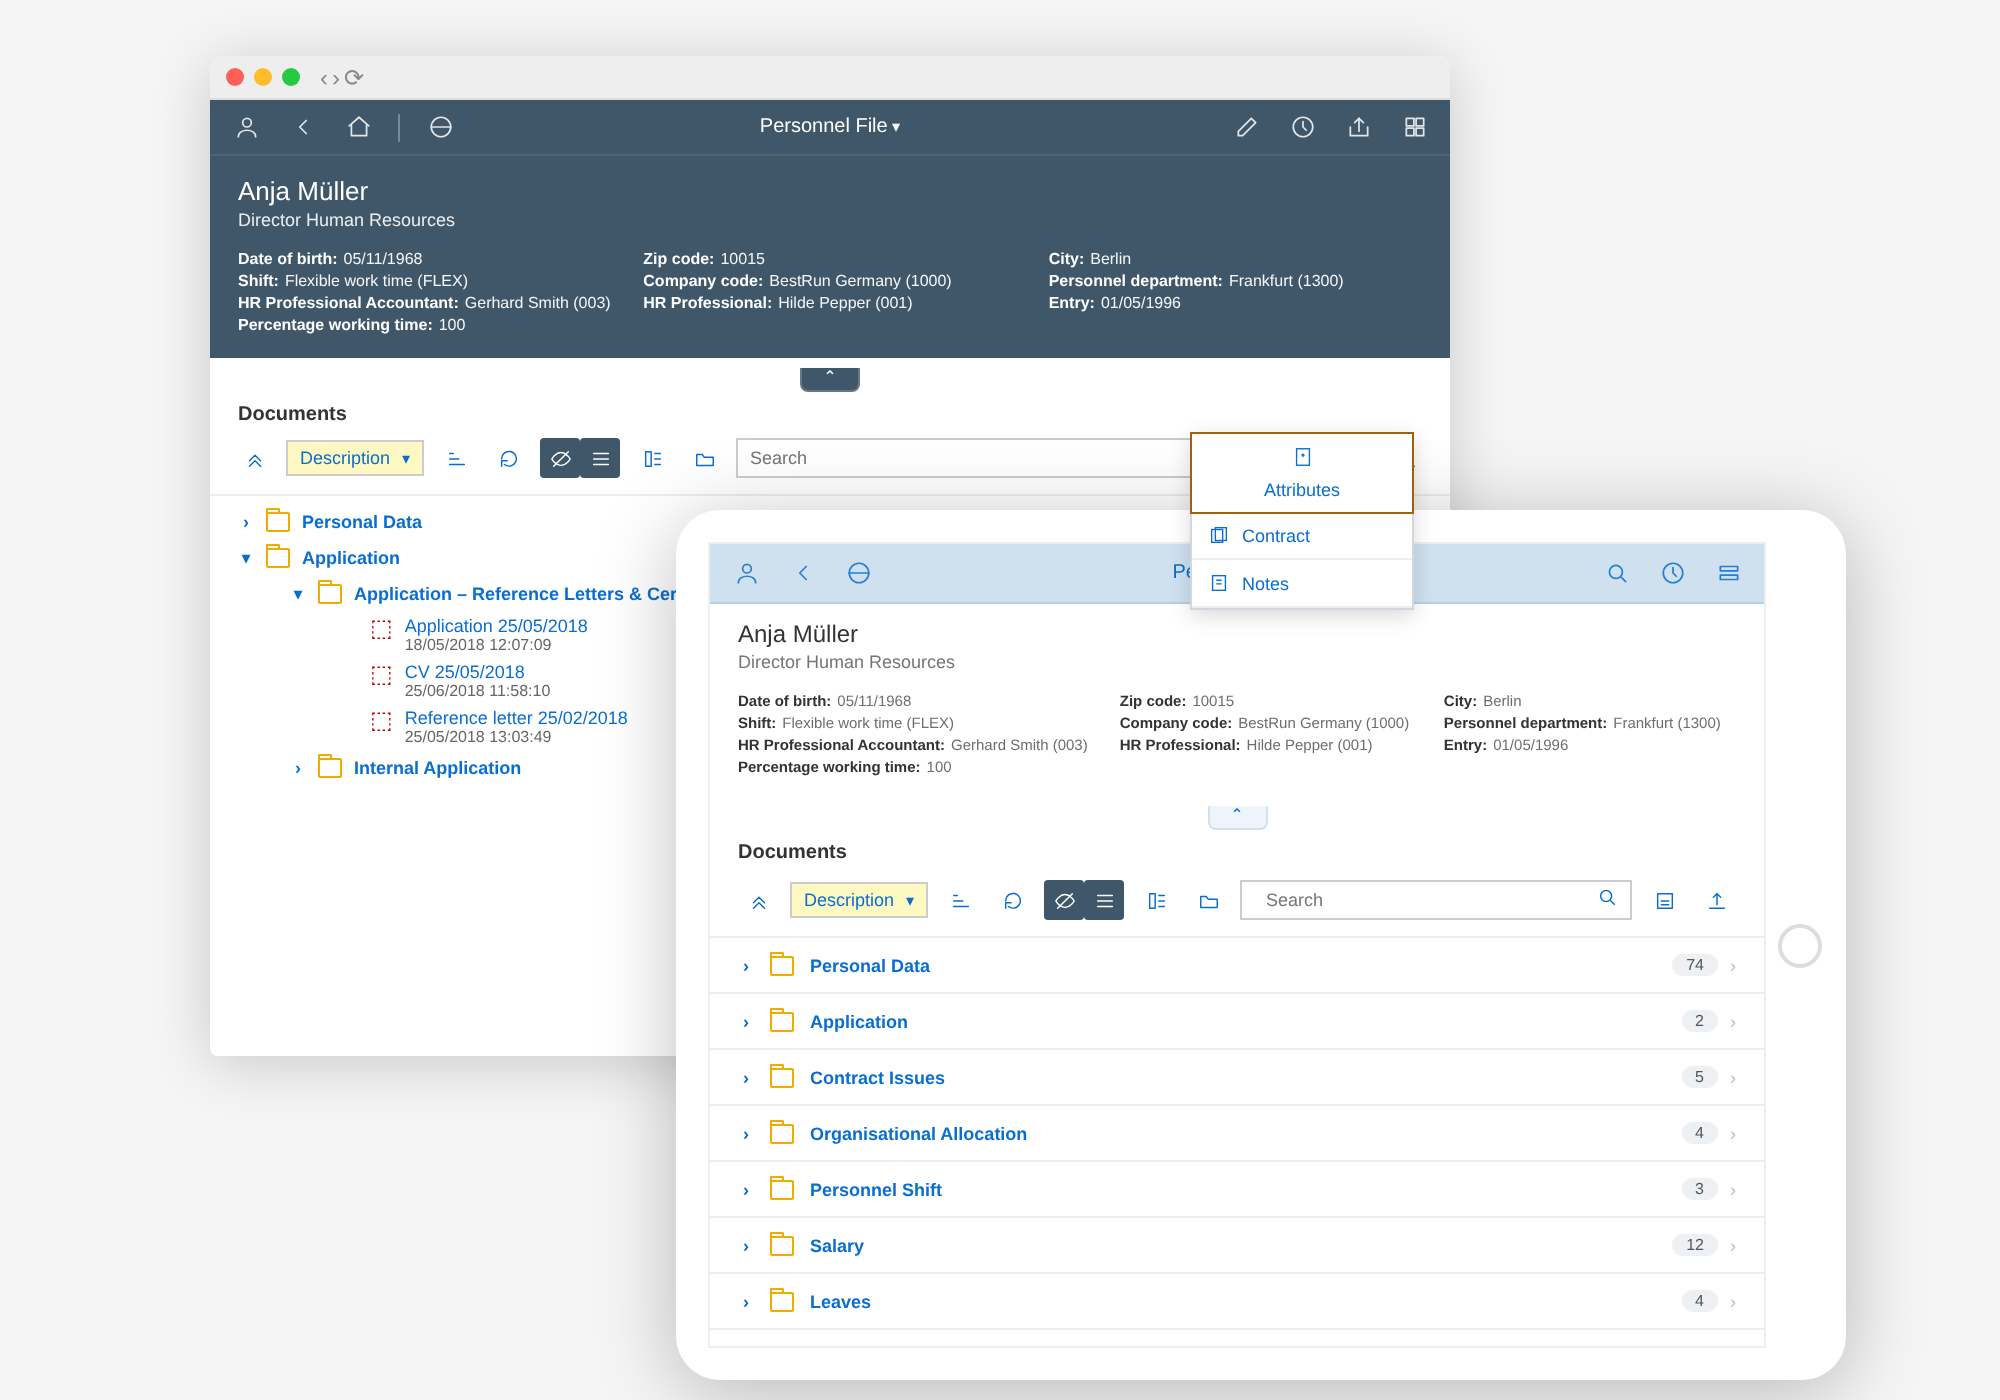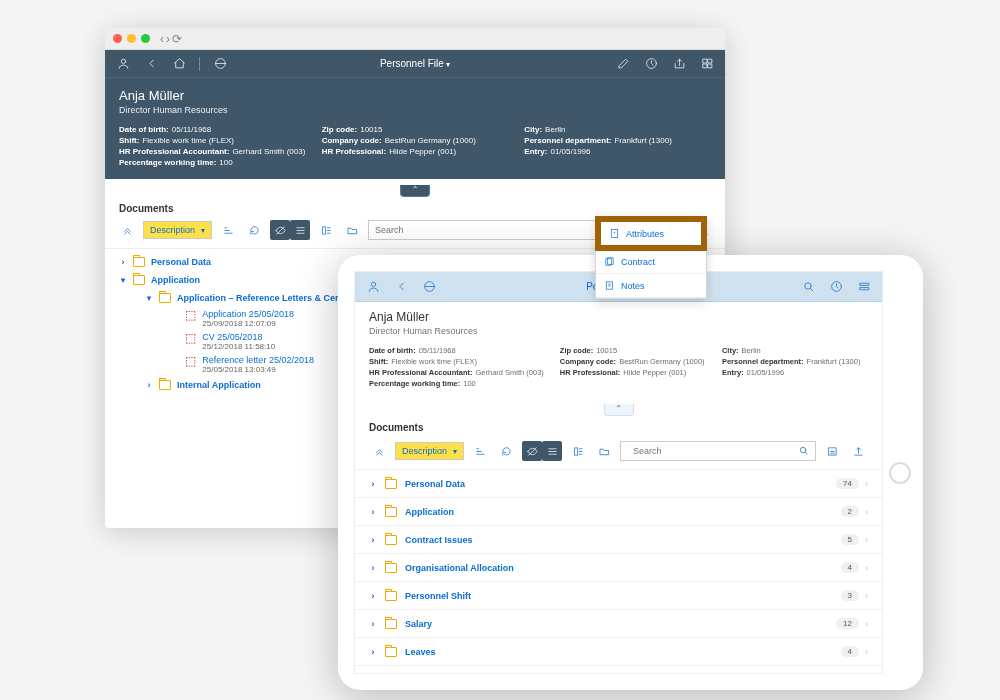--- a/index.html
+++ b/index.html
@@ -33,21 +33,21 @@
   .person .role { font-size: 9px; opacity: .9; margin-bottom: 10px; }
   .meta-grid { display: grid; grid-template-columns: 1fr 1fr 1fr; gap: 2px 16px; font-size: 8px; }
   .meta-grid .lbl { font-weight: 600; display:inline; }
   .meta-grid .val { display:inline; opacity:.95; margin-left:3px;}
   .meta-row { white-space: nowrap; }
   .collapse-tab { text-align:center; margin-top: -1px;}
   .collapse-tab span{ display:inline-block;width:30px;height:12px;background:#3f5768;border:1px solid rgba(255,255,255,.2);border-top:none;border-radius:0 0 4px 4px;color:#fff;font-size:8px;line-height:10px;}
 
   .docs-bar { padding: 6px 14px 2px; font-size: 10px; color:#333; font-weight:600; }
   .toolbar { display:flex; align-items:center; gap:6px; padding: 4px 12px 8px; border-bottom: 1px solid #eee; flex-wrap: nowrap; }
-  .toolbar .sel { border:1px solid #ccc; font-size:9px; padding:3px 6px; display:flex; align-items:center; gap:6px; color:#0a6ed1; background:#fde047; }
+  .toolbar .sel { border:1px solid #ccc; font-size:9px; padding:3px 6px; display:flex; align-items:center; gap:6px; color:#0a6ed1; background:#fef9c3; }
   .toolbar .ico { width:20px; height:20px; display:flex; align-items:center; justify-content:center; font-size:10px; color:#0a6ed1; border-radius:2px;}
   .toolbar .ico.dark{ background:#3f5768; color:#fff;}
   .toolbar .grp{ display:flex; }
   .toolbar input.search { flex:1; min-width:80px; border:1px solid #ccc; font-size:9px; padding:4px 6px; color:#888;}
   .toolbar .right-icons{ margin-left:auto; display:flex; gap:6px; align-items:center;}
   .badge-sm{ font-size:8px; background:#eef1f4; border-radius:8px; padding:1px 6px; color:#555;}
 
   .body-area { flex:1; overflow:auto; position:relative; padding: 4px 0; font-size:9px;}
   .tree-row { display:flex; align-items:center; gap:6px; padding:4px 14px; color:#0a6ed1; cursor:pointer;}
   .tree-row .folder{ color:#f0ab00;}
@@ -57,21 +57,21 @@
   .doc-row .docico{ color:#bb0000; font-size:12px; line-height:1; }
   .doc-row .title{ color:#0a6ed1; font-size:9px;}
   .doc-row .ts{ color:#666; font-size:8px;}
   .chev{ display:inline-block;width:8px;text-align:center;color:#0a6ed1;}
   .chev.down::before{content:"▾";}
   .chev.right::before{content:"›"; font-weight:bold;}
 
   
   .popover{ position:absolute; top:188px; left:490px; width:112px; background:#fff; border:1px solid #d0d7de; box-shadow:0 3px 10px rgba(0,0,0,.15); font-size:9px; z-index:5;}
   .popover .item{ display:flex; align-items:center; gap:6px; padding:6px 8px; color:#0a6ed1; border-bottom:1px solid #eee;}
-  .popover .item.active{ border:6px solid #a16207; margin:-1px;}
+  .popover .item.active{ border:1px solid #a16207; margin:-1px;flex-direction:column;}
   .popover .item svg{width:11px;height:11px;stroke:#0a6ed1;fill:none;stroke-width:1.5;}
 
   
   .ipad { position:absolute; top:255px; left:338px; width:585px; height:435px; background:#fff; border-radius:22px; box-shadow:0 6px 40px rgba(0,0,0,.25); padding:16px 40px 16px 16px; }
   .ipad .home{ position:absolute; right:12px; top:50%; transform:translateY(-50%); width:22px; height:22px; border:2px solid #ddd; border-radius:50%;}
   .ipad-screen{ width:100%; height:100%; border:1px solid #eee; background:#fff; display:flex; flex-direction:column; overflow:hidden;}
 
   .header-light{ background:#cfe0ee; color:#0a6ed1;}
   .header-light .topbar{ border-bottom:1px solid #b7cfe2; height:30px;}
   .header-light .title-center{ color:#0a6ed1;}
@@ -273,28 +273,28 @@
       <div class="tree-row lvl2">
           <span class="chev down"></span>
           <span class="folder-ico folder"></span>
           <span style="font-weight:600">Application – Reference Letters &amp; Certificates</span>
         </div>
 
       <div class="doc-row">
           <span class="docico">⬚</span>
           <div>
             <div class="title">Application 25/05/2018</div>
-            <div class="ts">25/09/2018 12:07:09</div>
+            <div class="ts">18/05/2018 12:07:09</div>
           </div>
         </div>
       <div class="doc-row">
           <span class="docico">⬚</span>
           <div>
             <div class="title">CV 25/05/2018</div>
-            <div class="ts">25/12/2018 11:58:10</div>
+            <div class="ts">25/06/2018 11:58:10</div>
           </div>
         </div>
       <div class="doc-row">
           <span class="docico">⬚</span>
           <div>
             <div class="title">Reference letter 25/02/2018</div>
             <div class="ts">25/05/2018 13:03:49</div>
           </div>
         </div>
 

